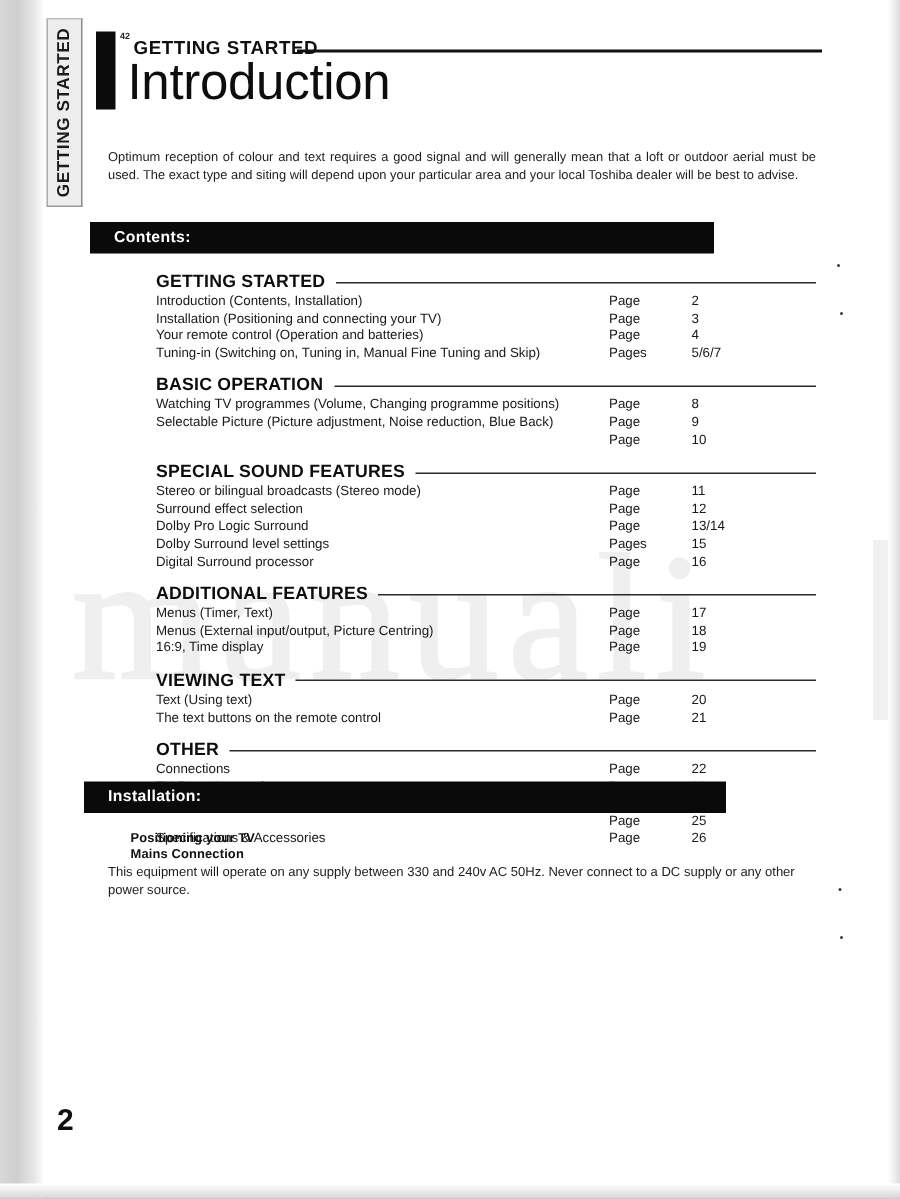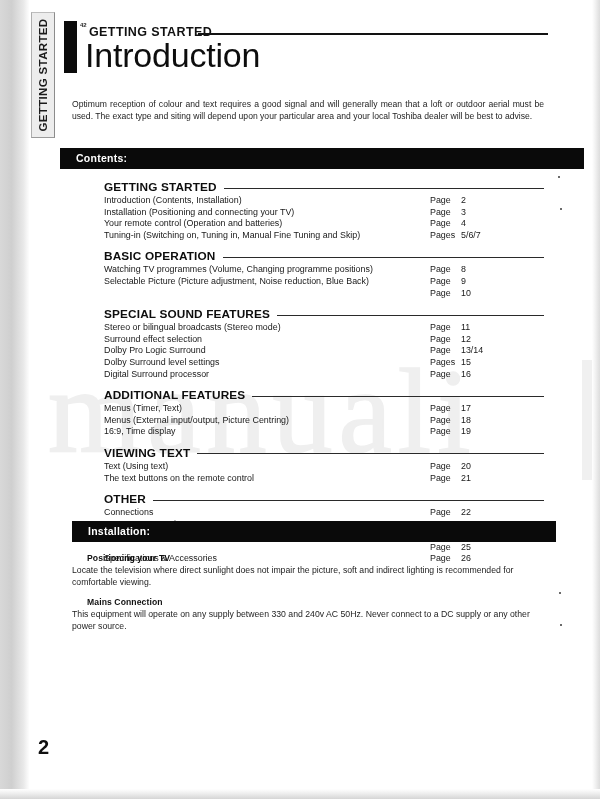--- a/index.html
+++ b/index.html
@@ -111,23 +111,23 @@
     height: 21px;
   }
   .band-label {
     position: absolute;
     top: 4px;
     font-size: 10.5px;
     font-weight: bold;
     color: #fff;
     letter-spacing: 0.25px;
   }
-  #band-contents { left: 60px; top: 148px; width: 524px; }
+  #band-contents { left: 60px; top: 148px; width: 416px; }
   #band-contents-label { left: 16px; }
-  #band-install { left: 72px; top: 521px; width: 484px; }
+  #band-install { left: 56px; top: 521px; width: 428px; }
   #band-install-label { left: 16px; }
 
   
   #contents {
     position: absolute;
     left: 104px; top: 180px;
     width: 440px;
   }
   .toc-group { position: relative; margin-bottom: 8px; }
   .toc-group-head {
@@ -153,21 +153,21 @@
     top: 1px;
   }
   .toc-row {
     position: relative;
     height: 11.6px;
     font-size: 8.9px;
     color: #181818;
     white-space: nowrap;
   }
   .toc-row .t { position: absolute; left: 0; top: 0; }
-  .toc-row .pw { position: absolute; left: 326px; top: 0; }
+  .toc-row .pw { position: absolute; left: 302px; top: 0; }
   .toc-row .pn { position: absolute; left: 357px; top: 0; }
 
   
   #install-body {
     position: absolute;
     left: 72px; top: 553px;
     width: 472px;
   }
   .sub-head {
     font-size: 8.6px;
@@ -395,21 +395,20 @@
         </div>
       </div>
     </div>
 
   <div class="band" id="band-install">
     <div class="band-label" id="band-install-label">Installation:</div>
   </div>
 
   <div id="install-body">
       <div class="sub-head">Positioning your TV</div>
-      <p class="body-p tight">Locate the television where direct sunlight does not impair the picture, soft and indirect lighting is recommended for comfortable viewing.</p>
       <div class="sub-head">Mains Connection</div>
       <p class="body-p tight">This equipment will operate on any supply between 330 and 240v AC 50Hz. Never connect to a DC supply or any other power source.</p>
     </div>
 
   <div id="folio">2</div>
 
   <div class="speck" style="left:558px; top:176px; width:2px; height:2px;"></div>
   <div class="speck" style="left:560px; top:208px; width:2px; height:2px;"></div>
   <div class="speck" style="left:559px; top:592px; width:2px; height:2px;"></div>
   <div class="speck" style="left:560px; top:624px; width:2px; height:2px;"></div>

